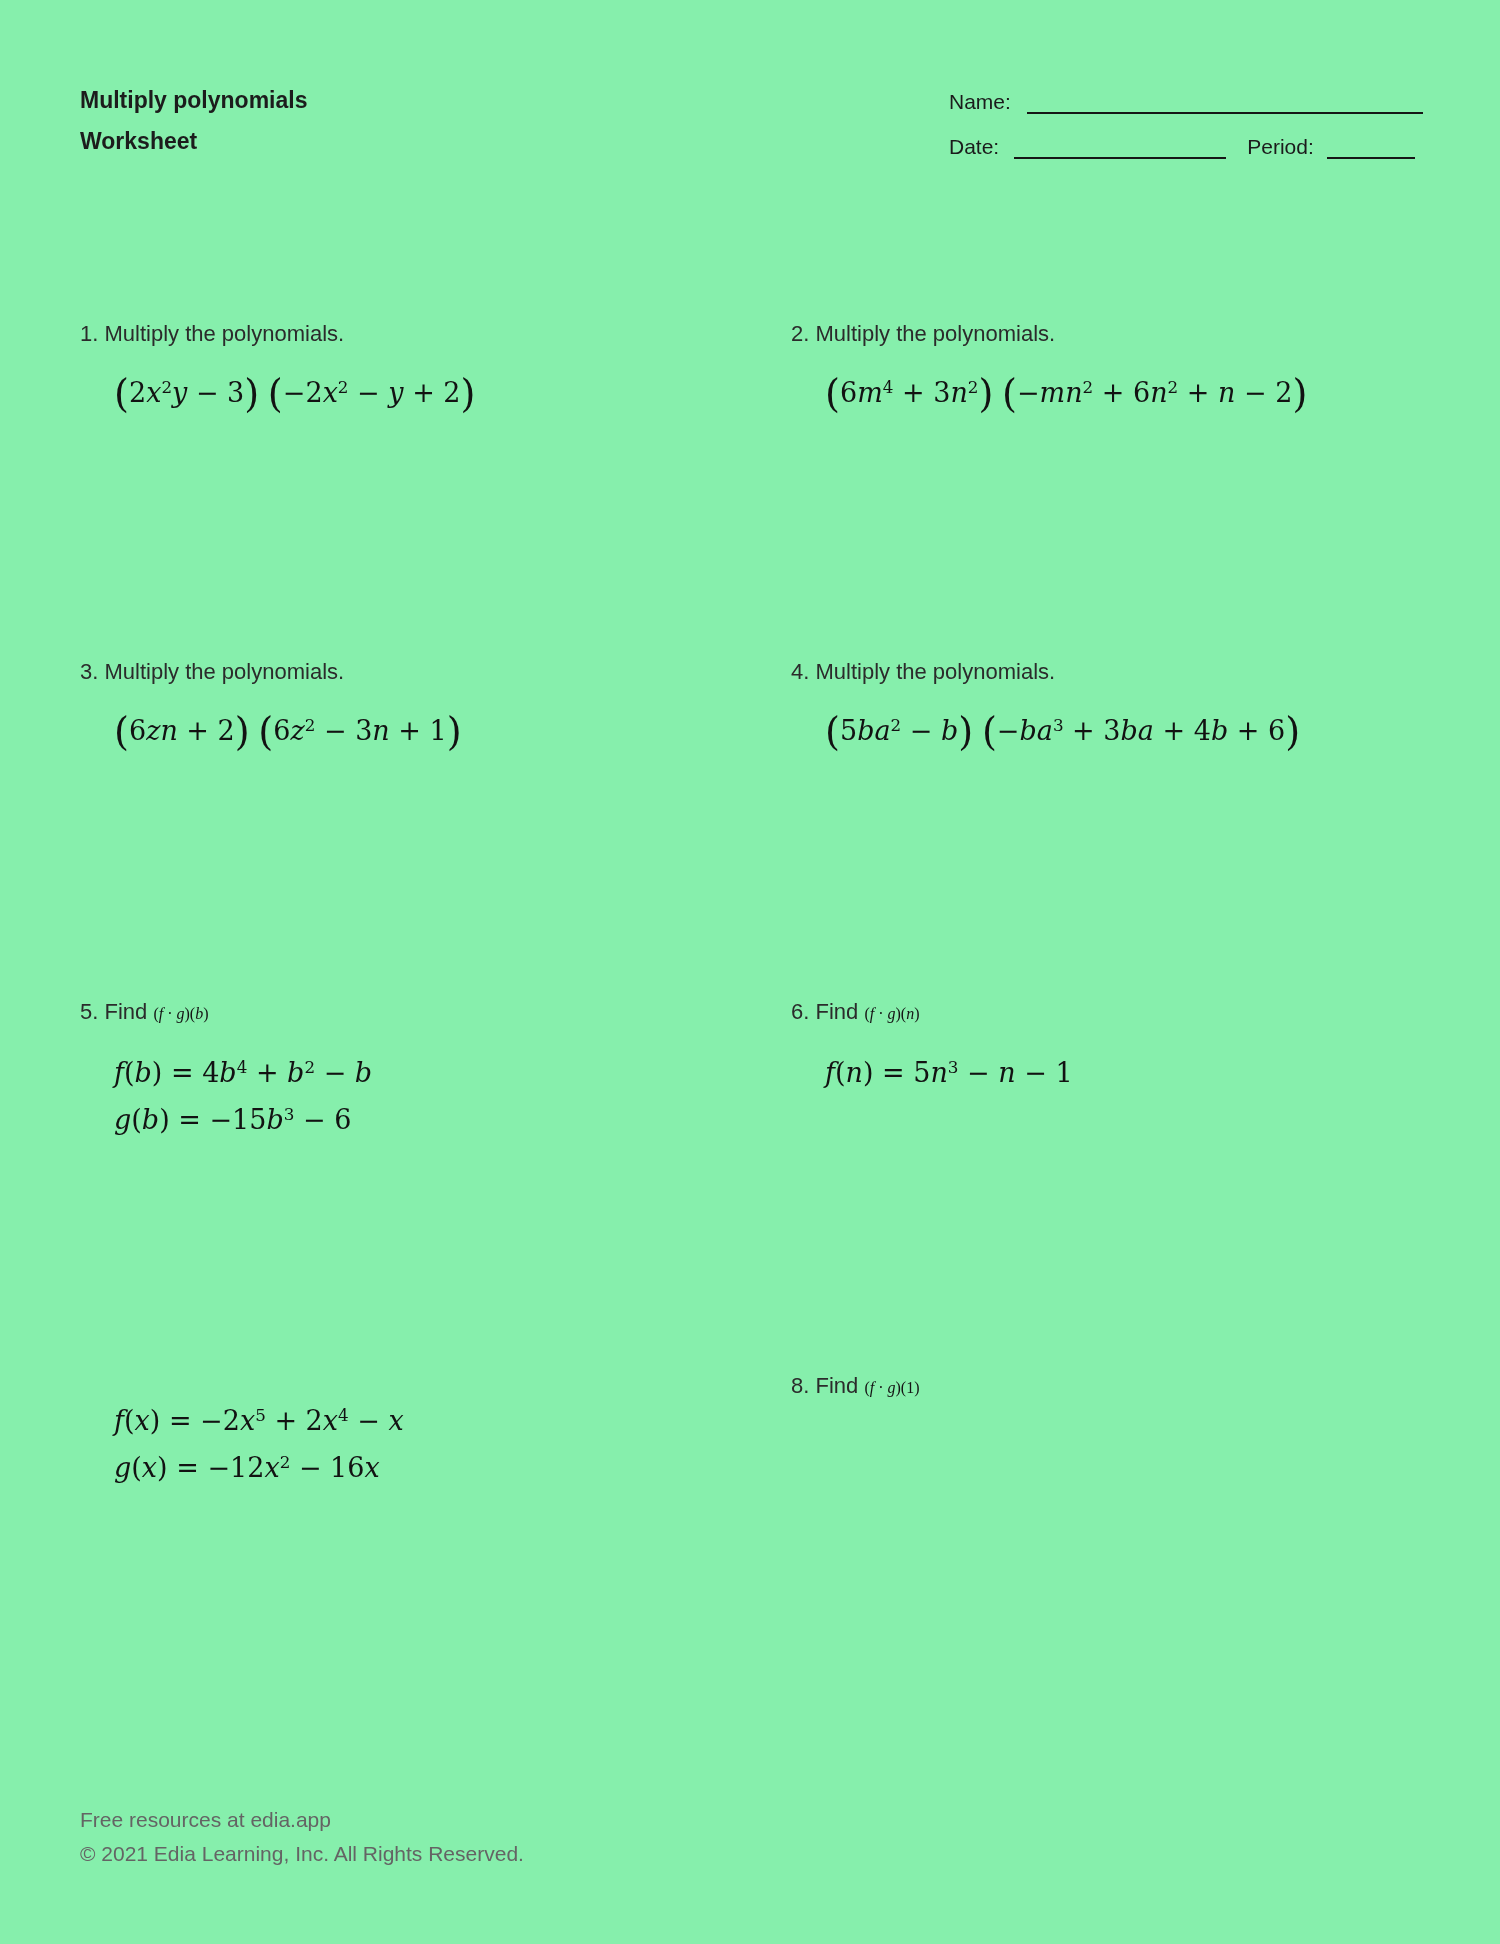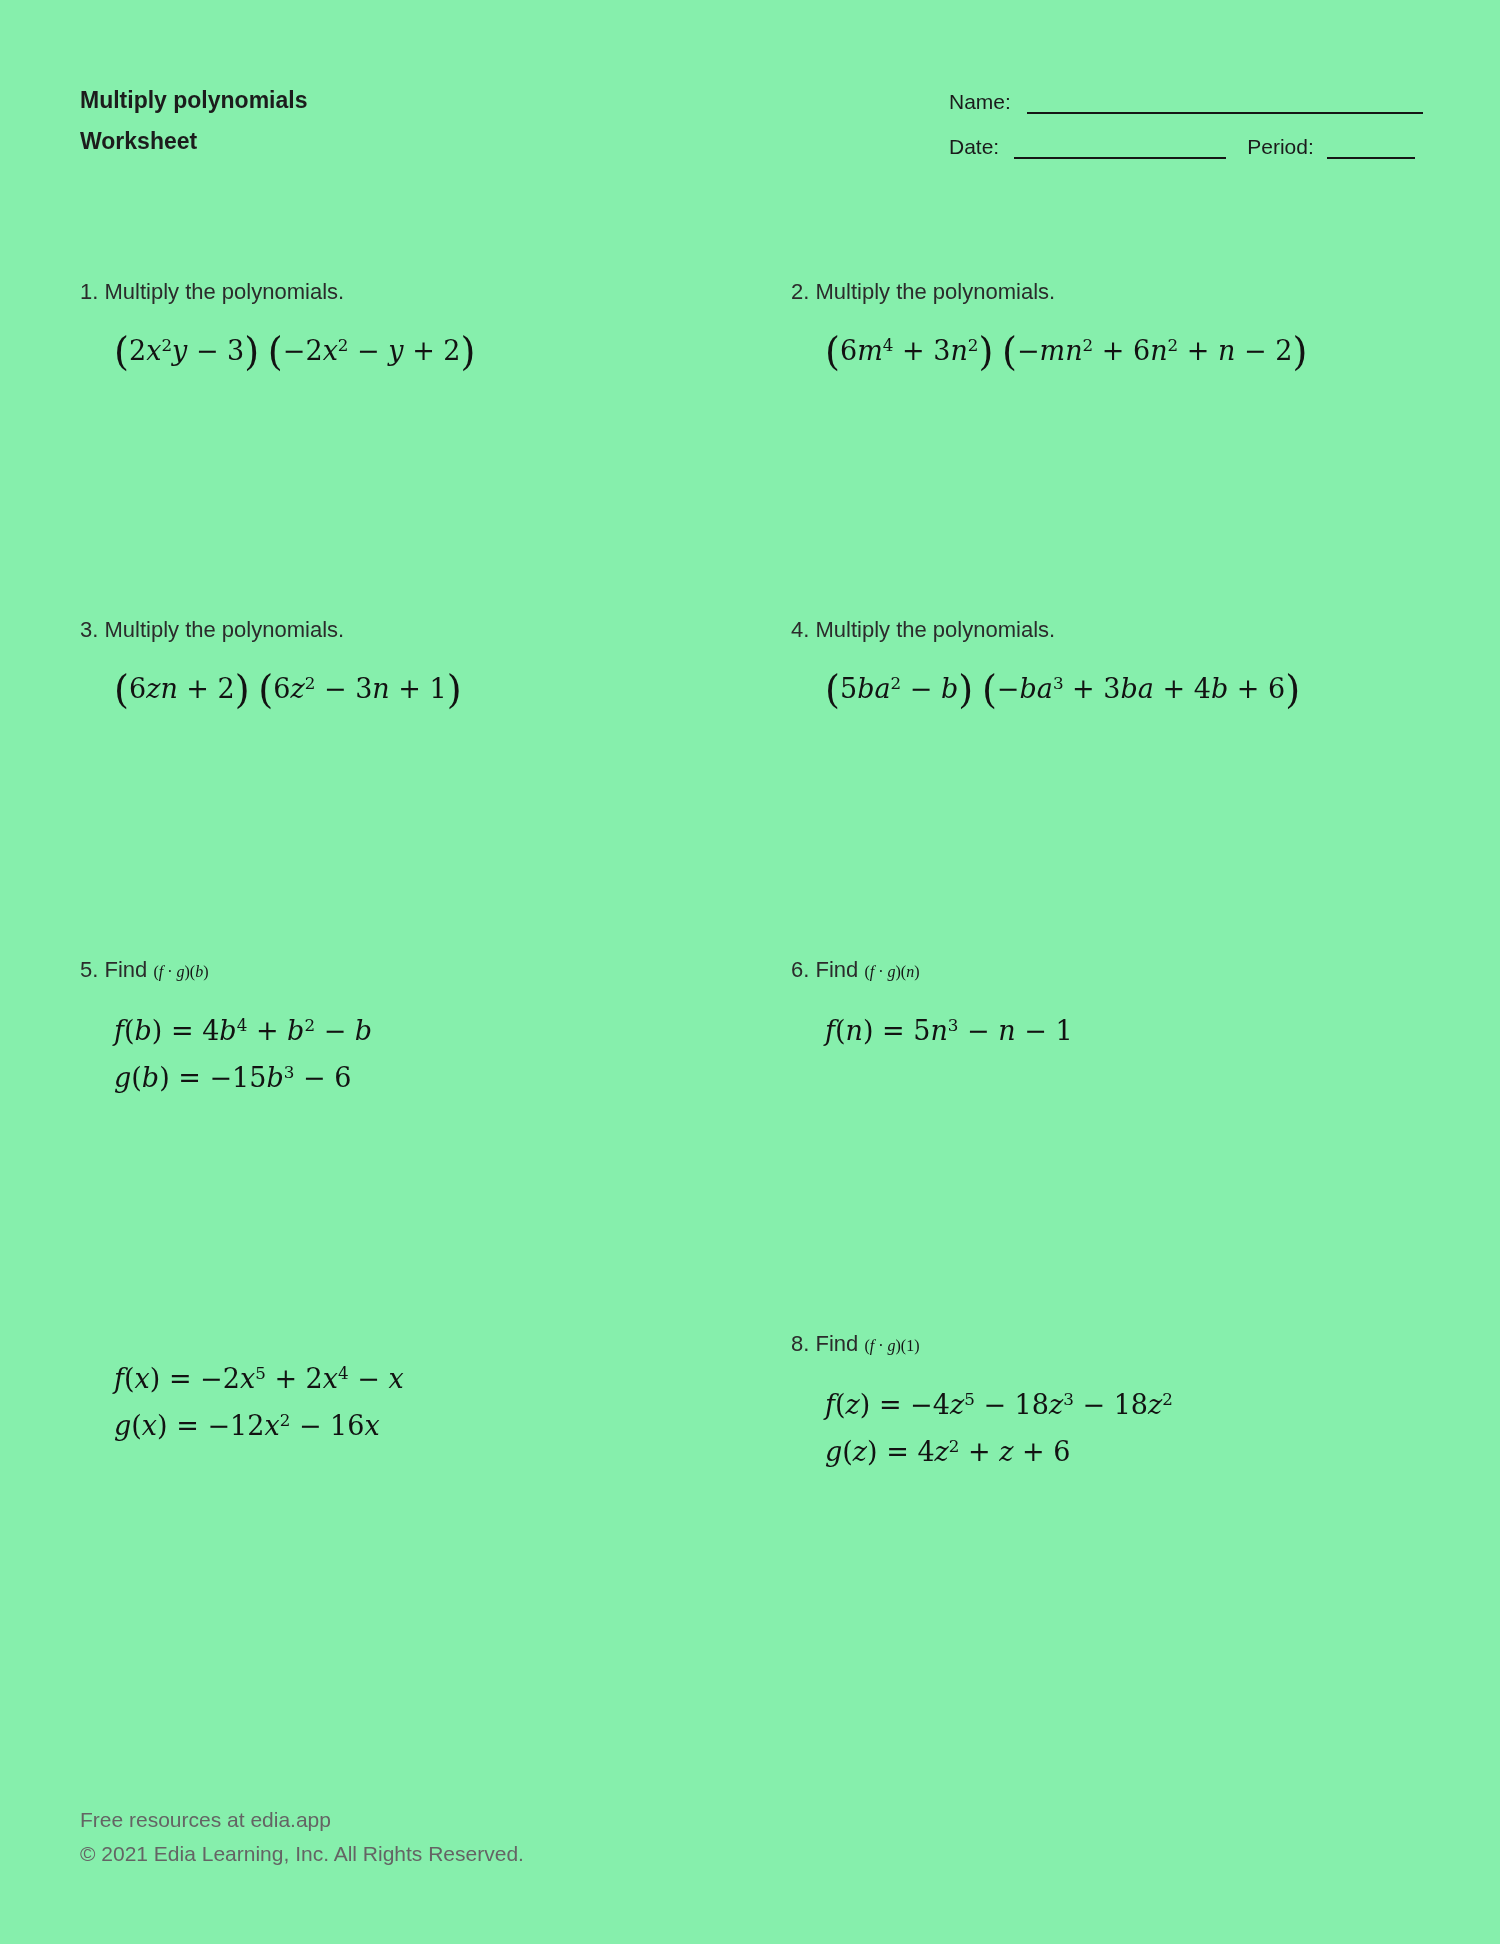--- a/index.html
+++ b/index.html
@@ -46,21 +46,21 @@
   
   .problems {
     position: absolute;
     left: 80px;
     top: 280px;
     right: 60px;
     display: grid;
     grid-template-columns: 711px 1fr;
     grid-template-rows: 338px 340px 374px auto;
   }
-  .problem { align-self: start; }
+  .problem { align-self: start; margin-top: 42px; }
   .prompt-line {
     font-size: 22px;
     line-height: 24px;
     color: #2b2b2b;
   }
   .prompt-math {
     font-family: Liberation Serif, serif;
     font-size: 16px;
     color: #141414;
   }
@@ -195,24 +195,20 @@
           <div class="math-line"><i>g</i><span class="p">(</span><i>x</i><span class="p">)</span> = −12<i>x</i><sup>2</sup> − 16<i>x</i></div>
         </div>
     </section>
 
     <section class="problem">
       <div class="prompt-line">
         <span>8.</span>
         <span>Find</span>
         <span class="prompt-math"><span class="p">(</span><i>f</i> · <i>g</i><span class="p">)</span><span class="p">(</span>1<span class="p">)</span></span>
       </div>
-      <div class="problem-math">
-          <div class="math-line"><i>f</i><span class="p">(</span><i>z</i><span class="p">)</span> = −4<i>z</i><sup>5</sup> − 18<i>z</i><sup>3</sup> − 18<i>z</i><sup>2</sup></div>
-          <div class="math-line"><i>g</i><span class="p">(</span><i>z</i><span class="p">)</span> = 4<i>z</i><sup>2</sup> + <i>z</i> + 6</div>
-        </div>
     </section>
   </main>
 
   <div class="footer">
     <div>Free resources at edia.app</div>
     <div>© 2021 Edia Learning, Inc. All Rights Reserved.</div>
   </div>
 
 </div>
 

